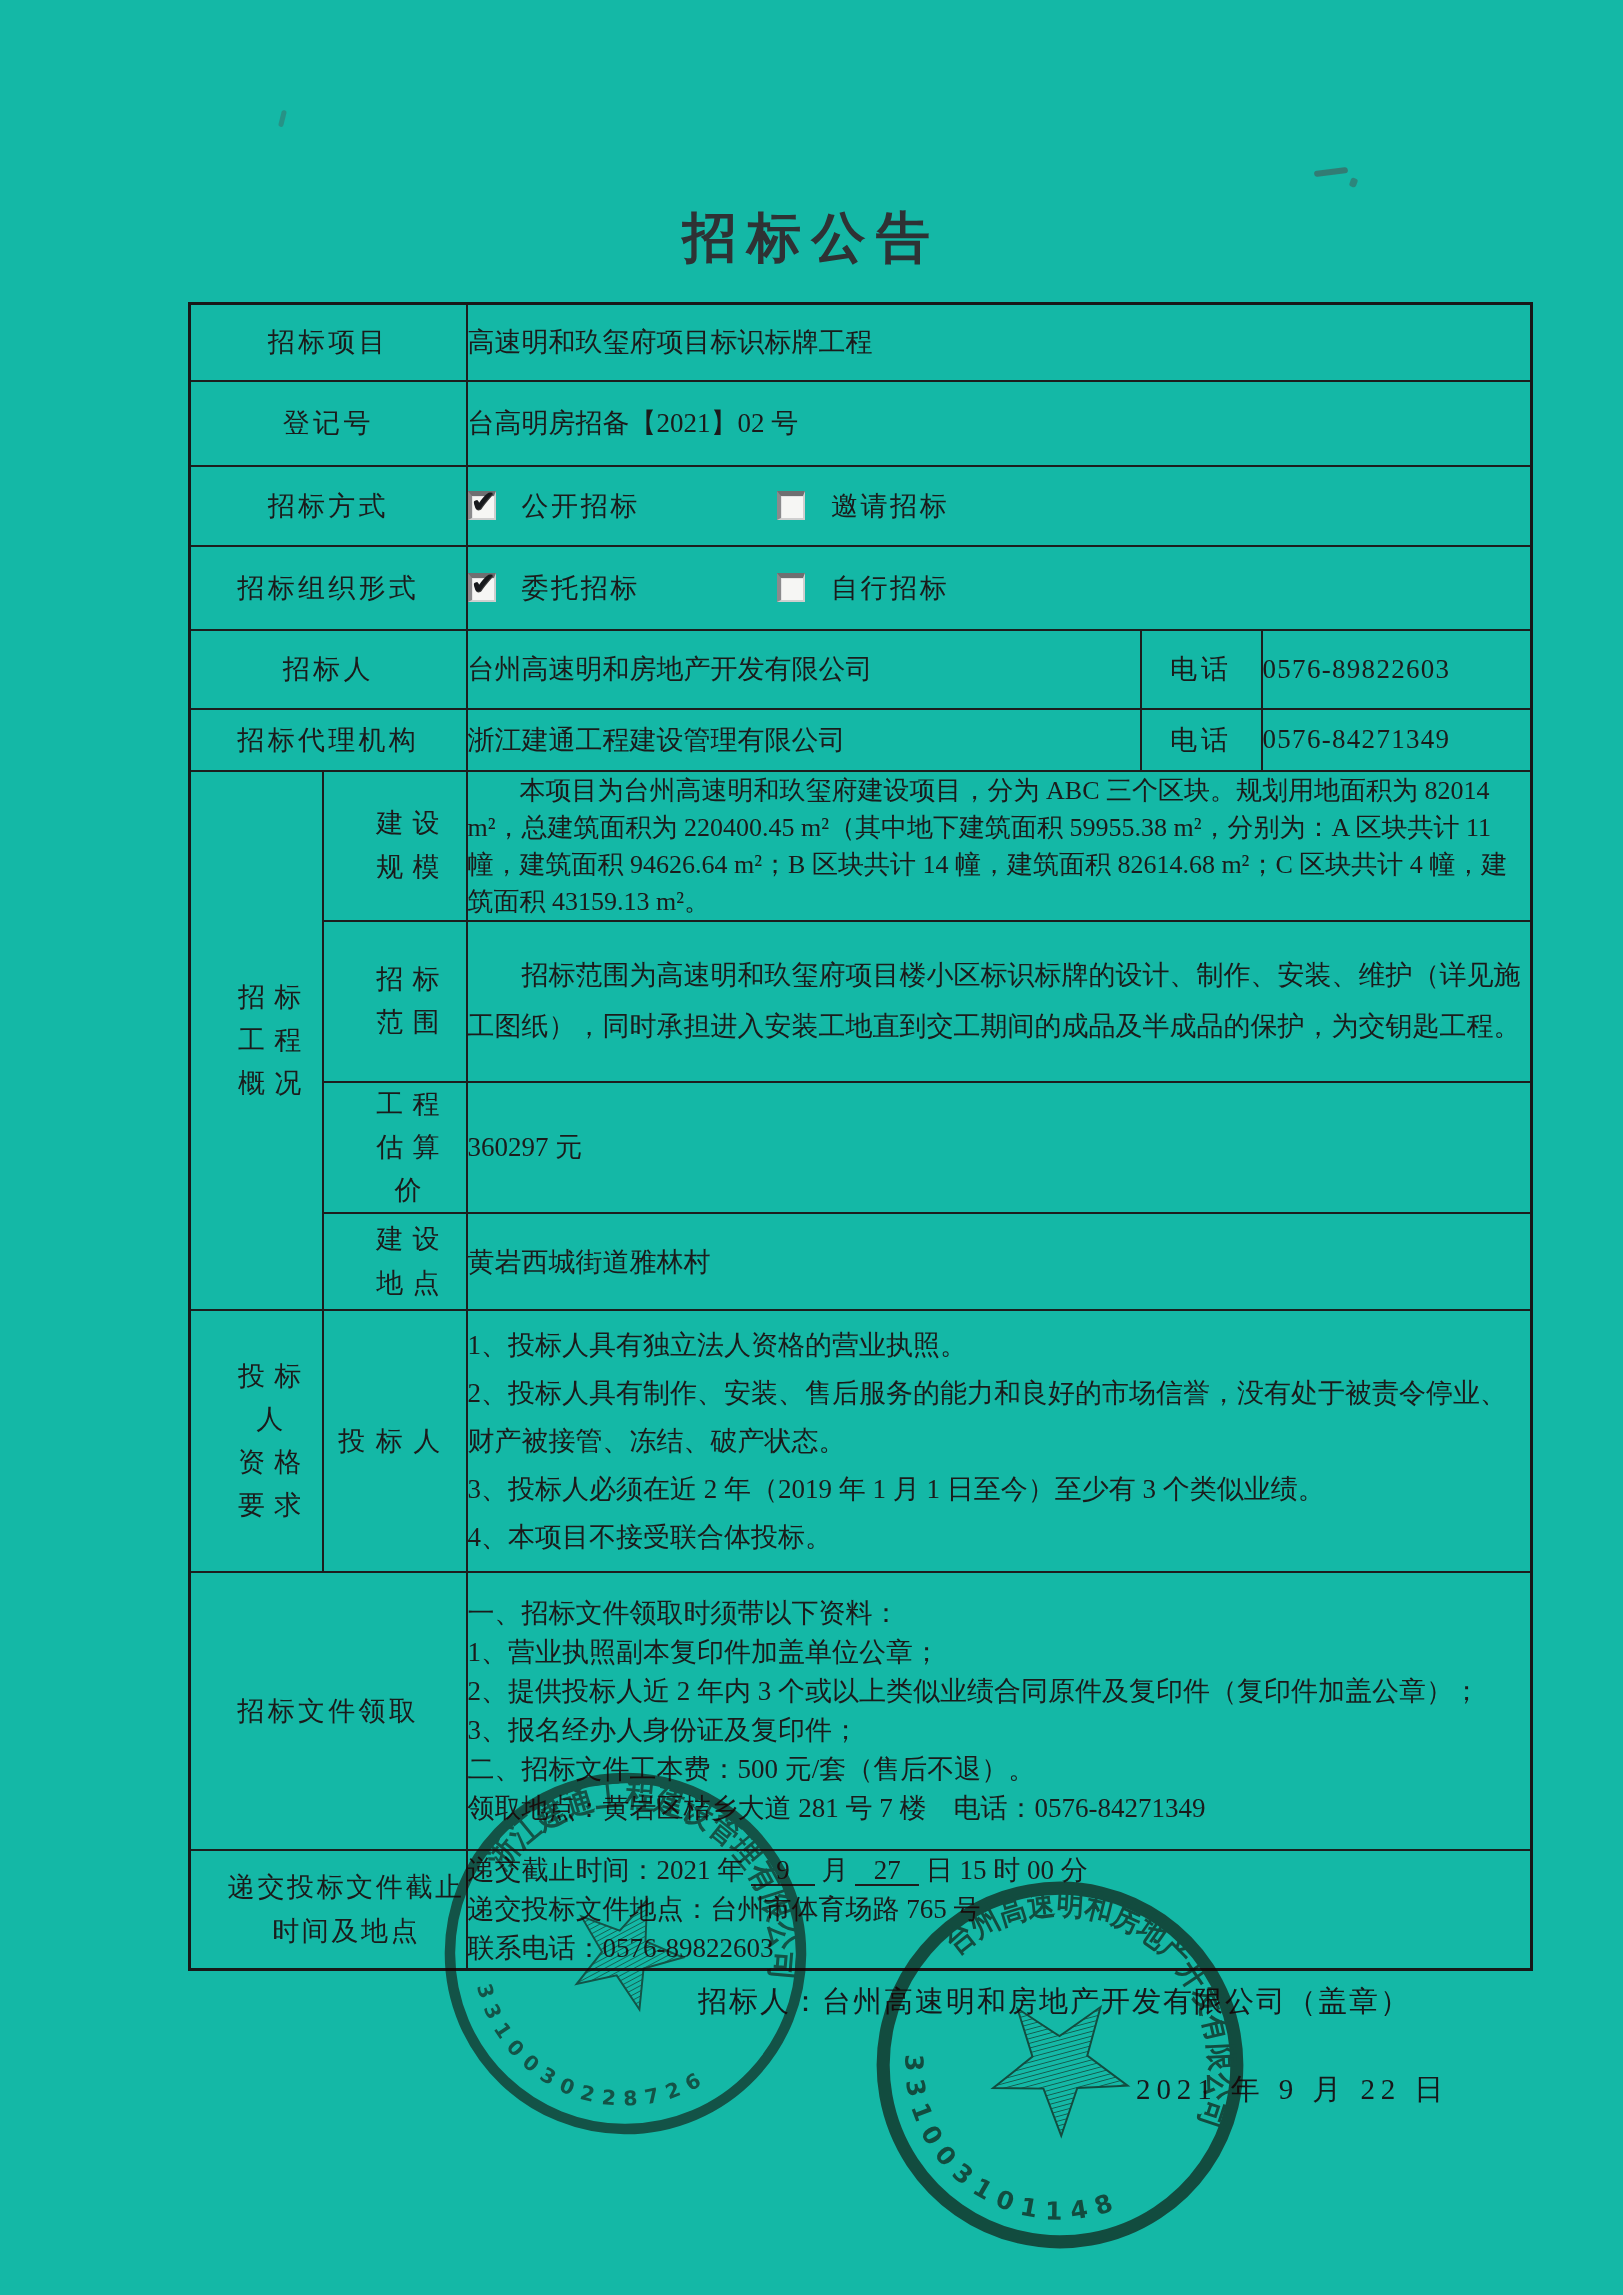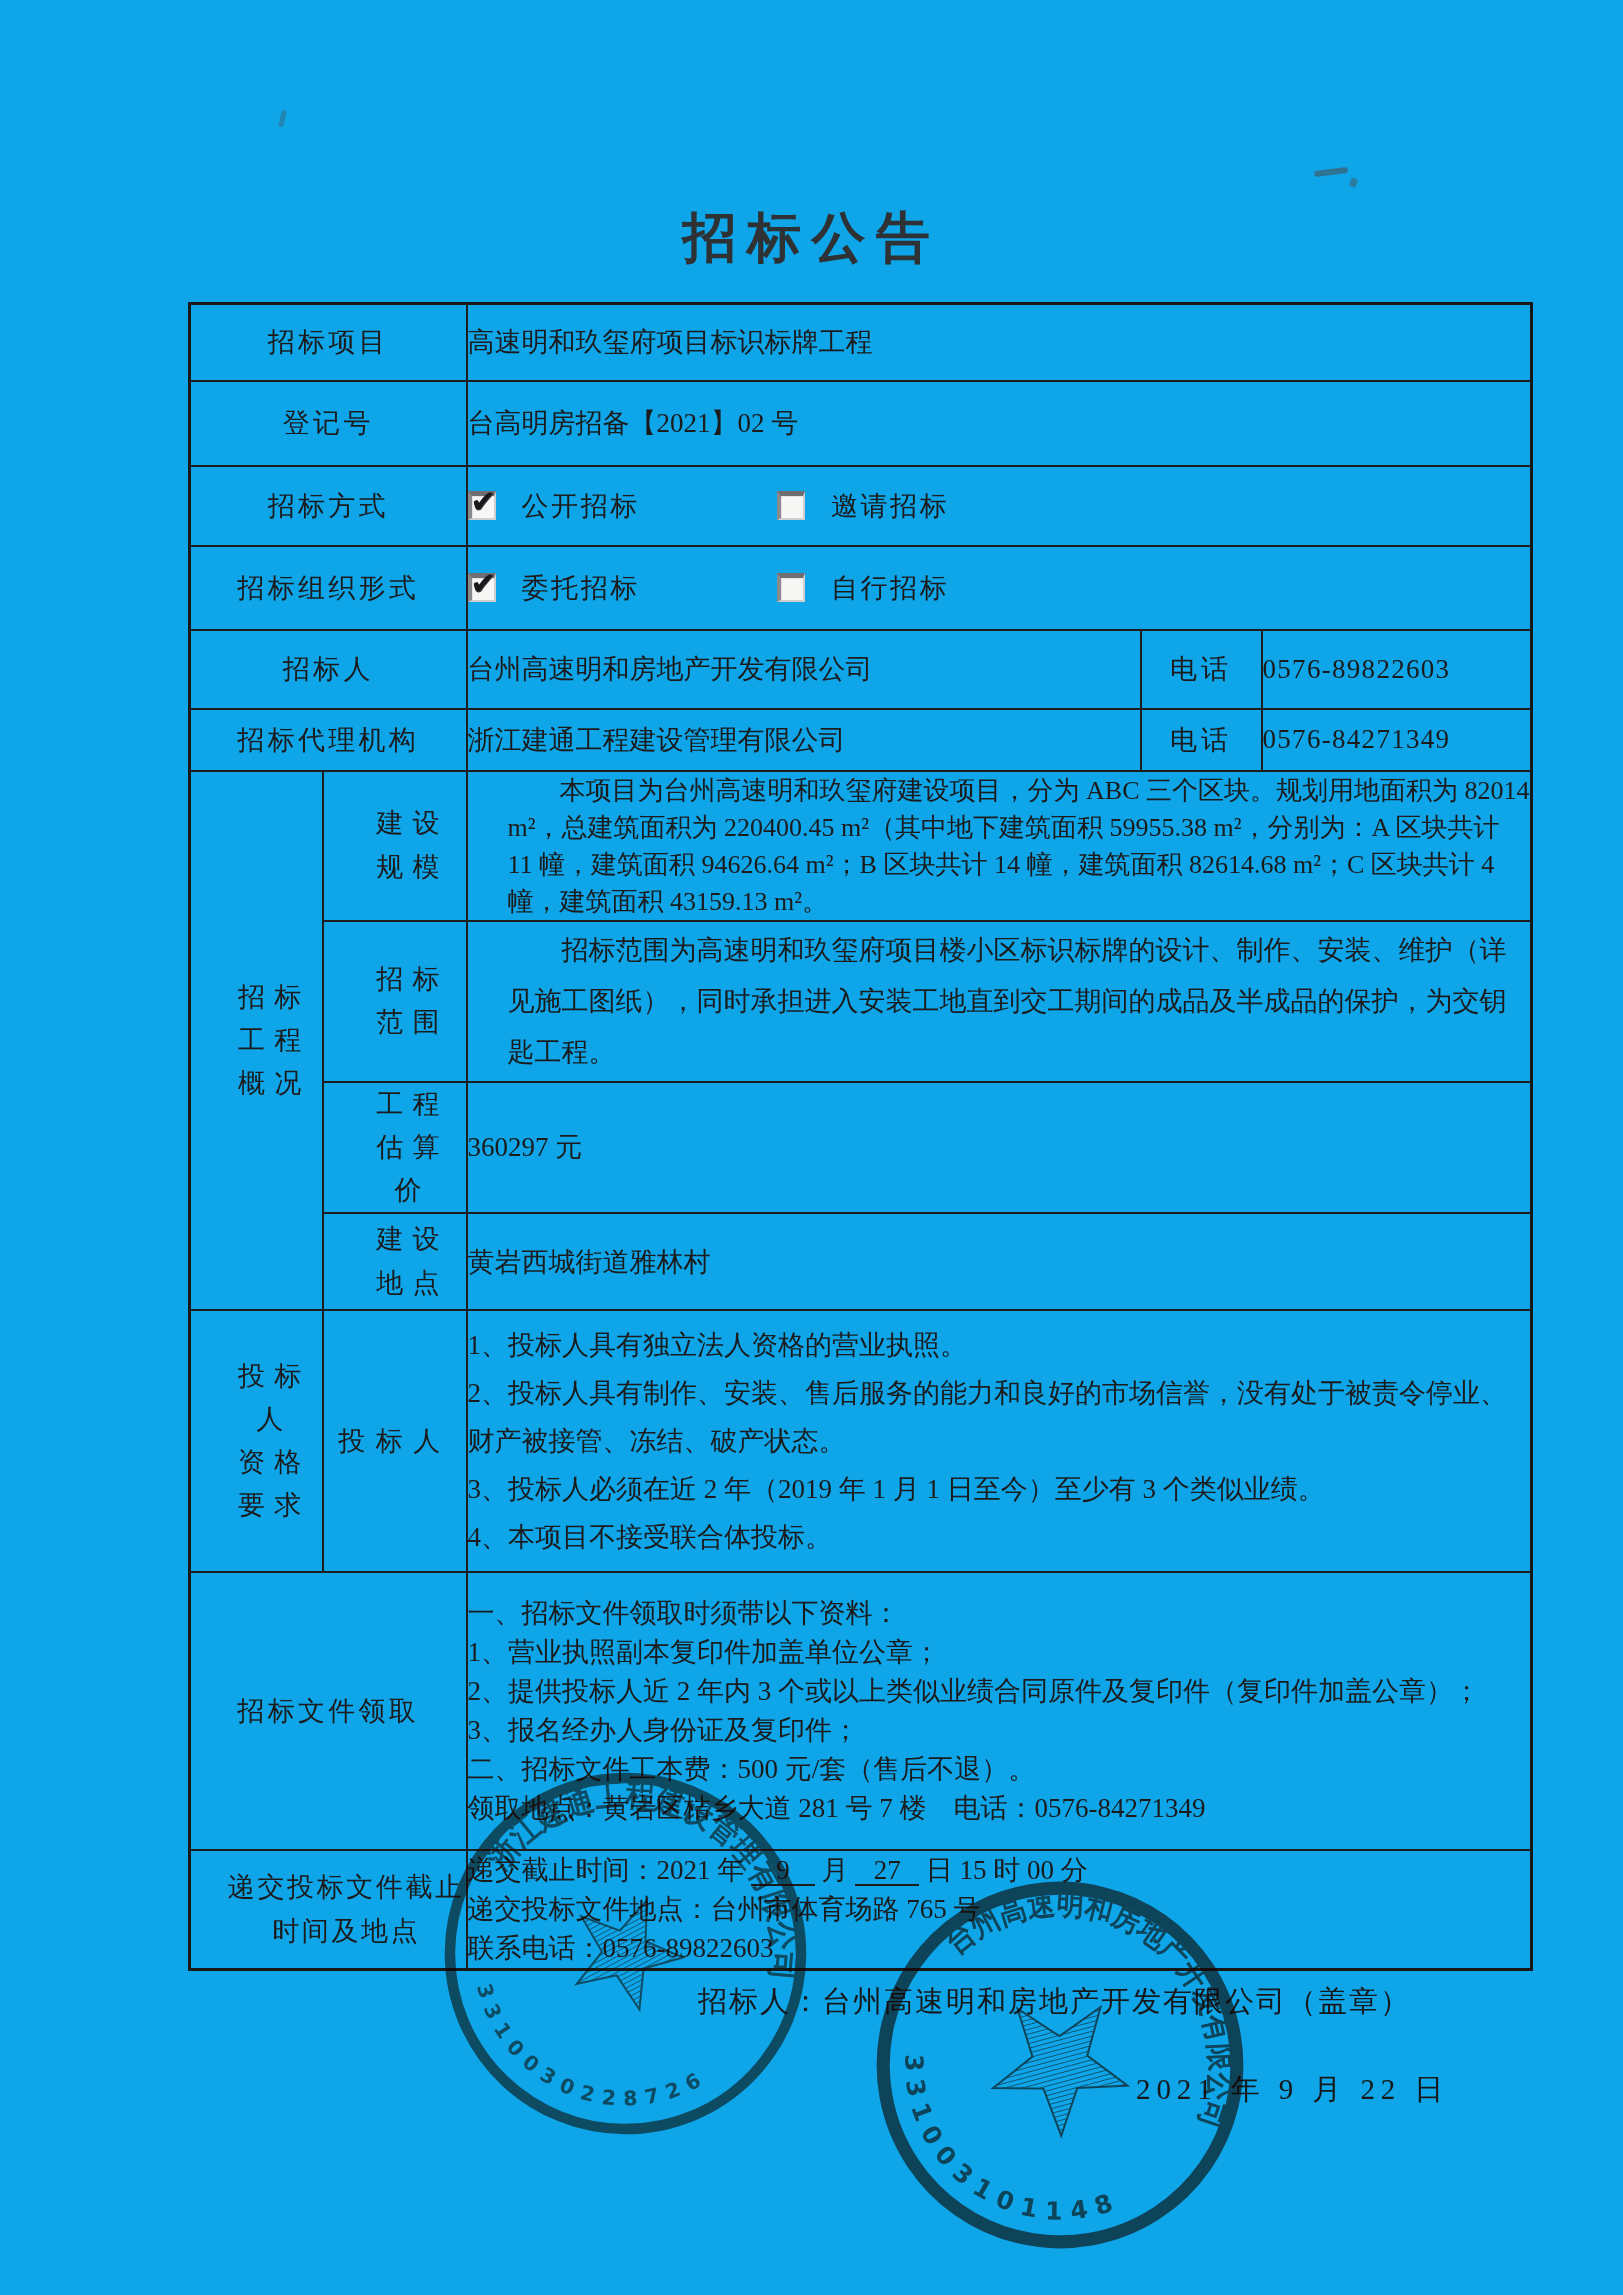--- a/index.html
+++ b/index.html
@@ -1,19 +1,19 @@
 <!DOCTYPE html>
 <html style="font-size:10.5px"><head>
 <meta charset="utf-8">
 <style>
   html,body{margin:0;padding:0;background:#e8e8e8;}
   .page{
     position:relative;
     width:1623px;height:2295px;
-    background:#0ea5e9;
+    background:#14b8a6;
     font-family:"Liberation Serif","DejaVu Serif",serif;
     color:#1b1b1b;
     overflow:hidden;
   }
   .title{
     position:absolute;left:0;top:202px;width:100%;
     text-align:center;margin:0;
     font-size:54px;font-weight:700;letter-spacing:10.5px;
     color:#2e3234;
   }
@@ -31,21 +31,21 @@
     overflow:hidden;
   }
   td.lab{
     text-align:center;
     letter-spacing:3.3px;
     font-size:28px;
   }
   td.lab .lline{line-height:1.6;letter-spacing:9.2px;padding-left:36px;}
   td.val{padding:5.2px 9.2px 5.2px 17px;}
   td.val.center-v{vertical-align:middle;}
-  .para p{margin:0;text-indent:2em;padding-left:40px;}
+  .para p{margin:0;text-indent:2em;}
   .r7 .para p{line-height:37px;font-size:26px;}
   .r8 .para p{line-height:51px;font-size:27px;}
   .list div{margin:0;}
   .r11 .list div{line-height:48px;}
   .r12 .list div{line-height:39px;}
   .r13 .list div{line-height:39px;}
   .widelab{letter-spacing:7.9px;}
   .optrow{display:flex;align-items:center;}
   .cb{
     display:inline-block;position:relative;

